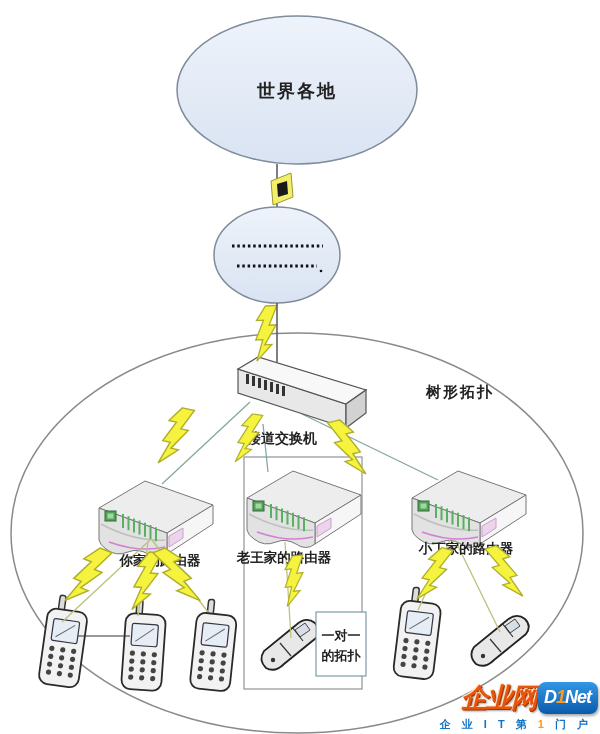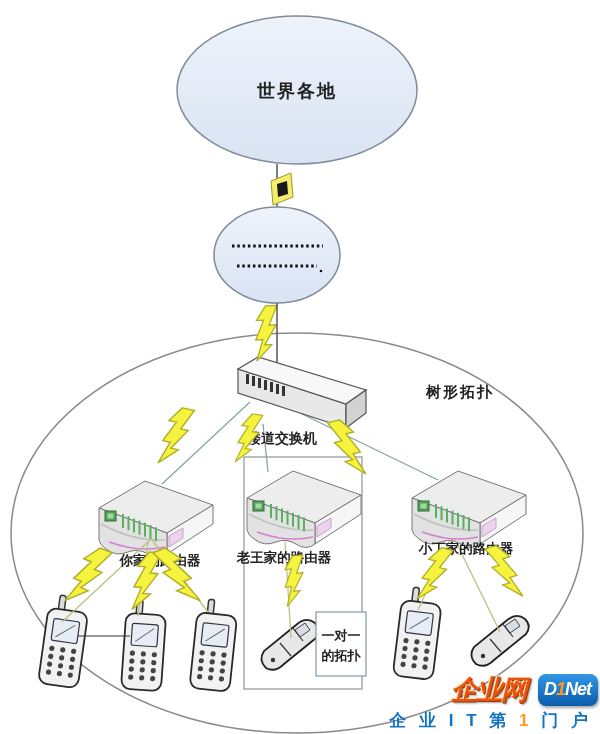--- a/index.html
+++ b/index.html
@@ -9,32 +9,32 @@
   }
   svg { position:absolute; left:0; top:0; }
   svg text {
     font-family:"Liberation Sans", sans-serif;
     font-weight:bold; fill:#222;
   }
   .watermark { position:absolute; right:2px; bottom:2px; text-align:right; }
   .wm-row1 { display:flex; align-items:center; justify-content:flex-end; }
   .wm-cn {
     color:#e8540c; font-weight:bold; font-style:italic; font-size:27px;
-    letter-spacing:-2px; margin-right:12px;
+    letter-spacing:-2px; margin-right:2px;
     text-shadow:-1px -1px 0 #ffe2c2, 1px 1px 0 #9c3a00, 2px 2px 2px rgba(0,0,0,.35);
   }
   .wm-logo {
     display:inline-block; background:linear-gradient(#3397e6,#0b5aab);
     color:#fff; border-radius:8px; padding:0 7px 2px 6px; font-size:18px;
     font-weight:bold; font-style:italic; line-height:30px;
     box-shadow:1px 2px 3px rgba(0,0,0,.35); letter-spacing:-1px;
   }
   .wm-orange { color:#ff9a1e; }
   .wm-row2 {
-    color:#1273c6; font-size:17px; font-weight:bold; letter-spacing:4px;
+    color:#1273c6; font-size:11px; font-weight:bold; letter-spacing:4px;
     margin-top:1px; padding-right:6px; white-space:nowrap;
   }
 </style>
 </head>
 <body>
 
 <div class="canvas">
 <svg width="600" height="734" viewBox="0 0 600 734" xmlns="http://www.w3.org/2000/svg">
   <defs>
     <linearGradient id="ellgrad" x1="0" y1="0" x2="0" y2="1">

